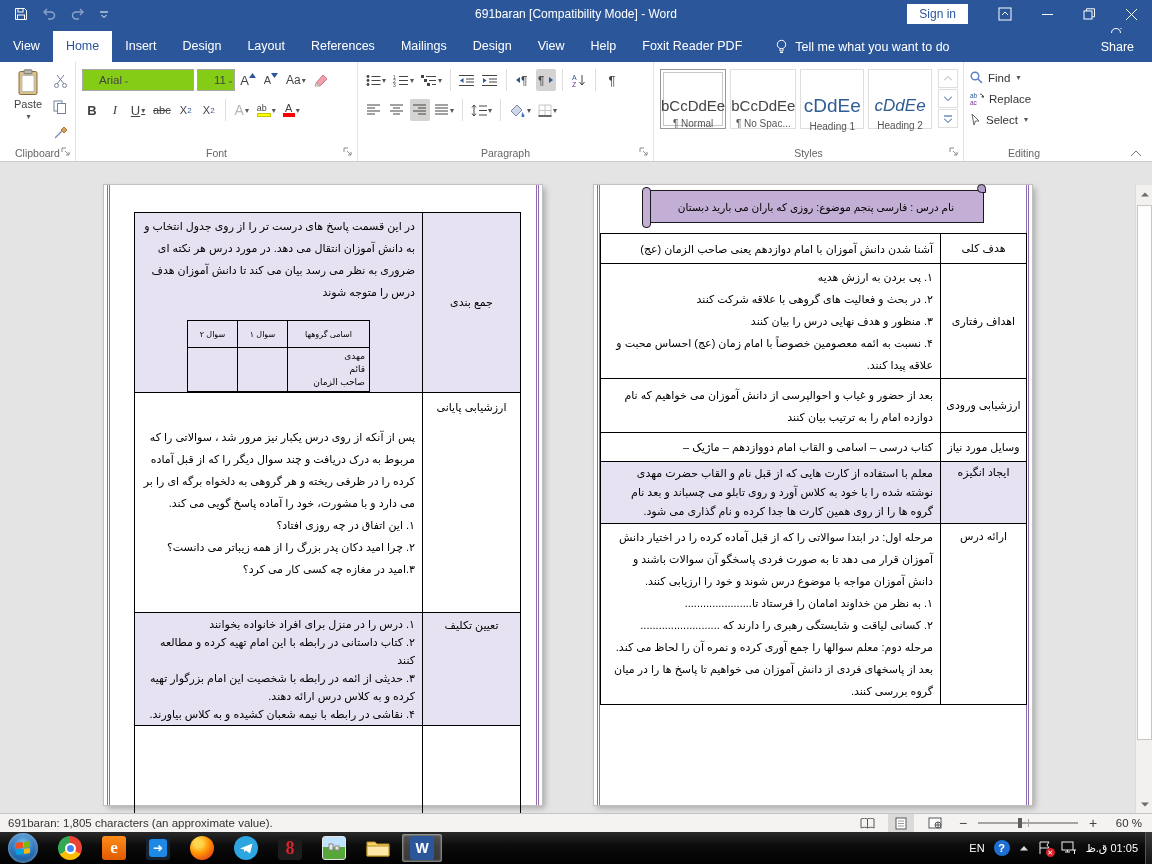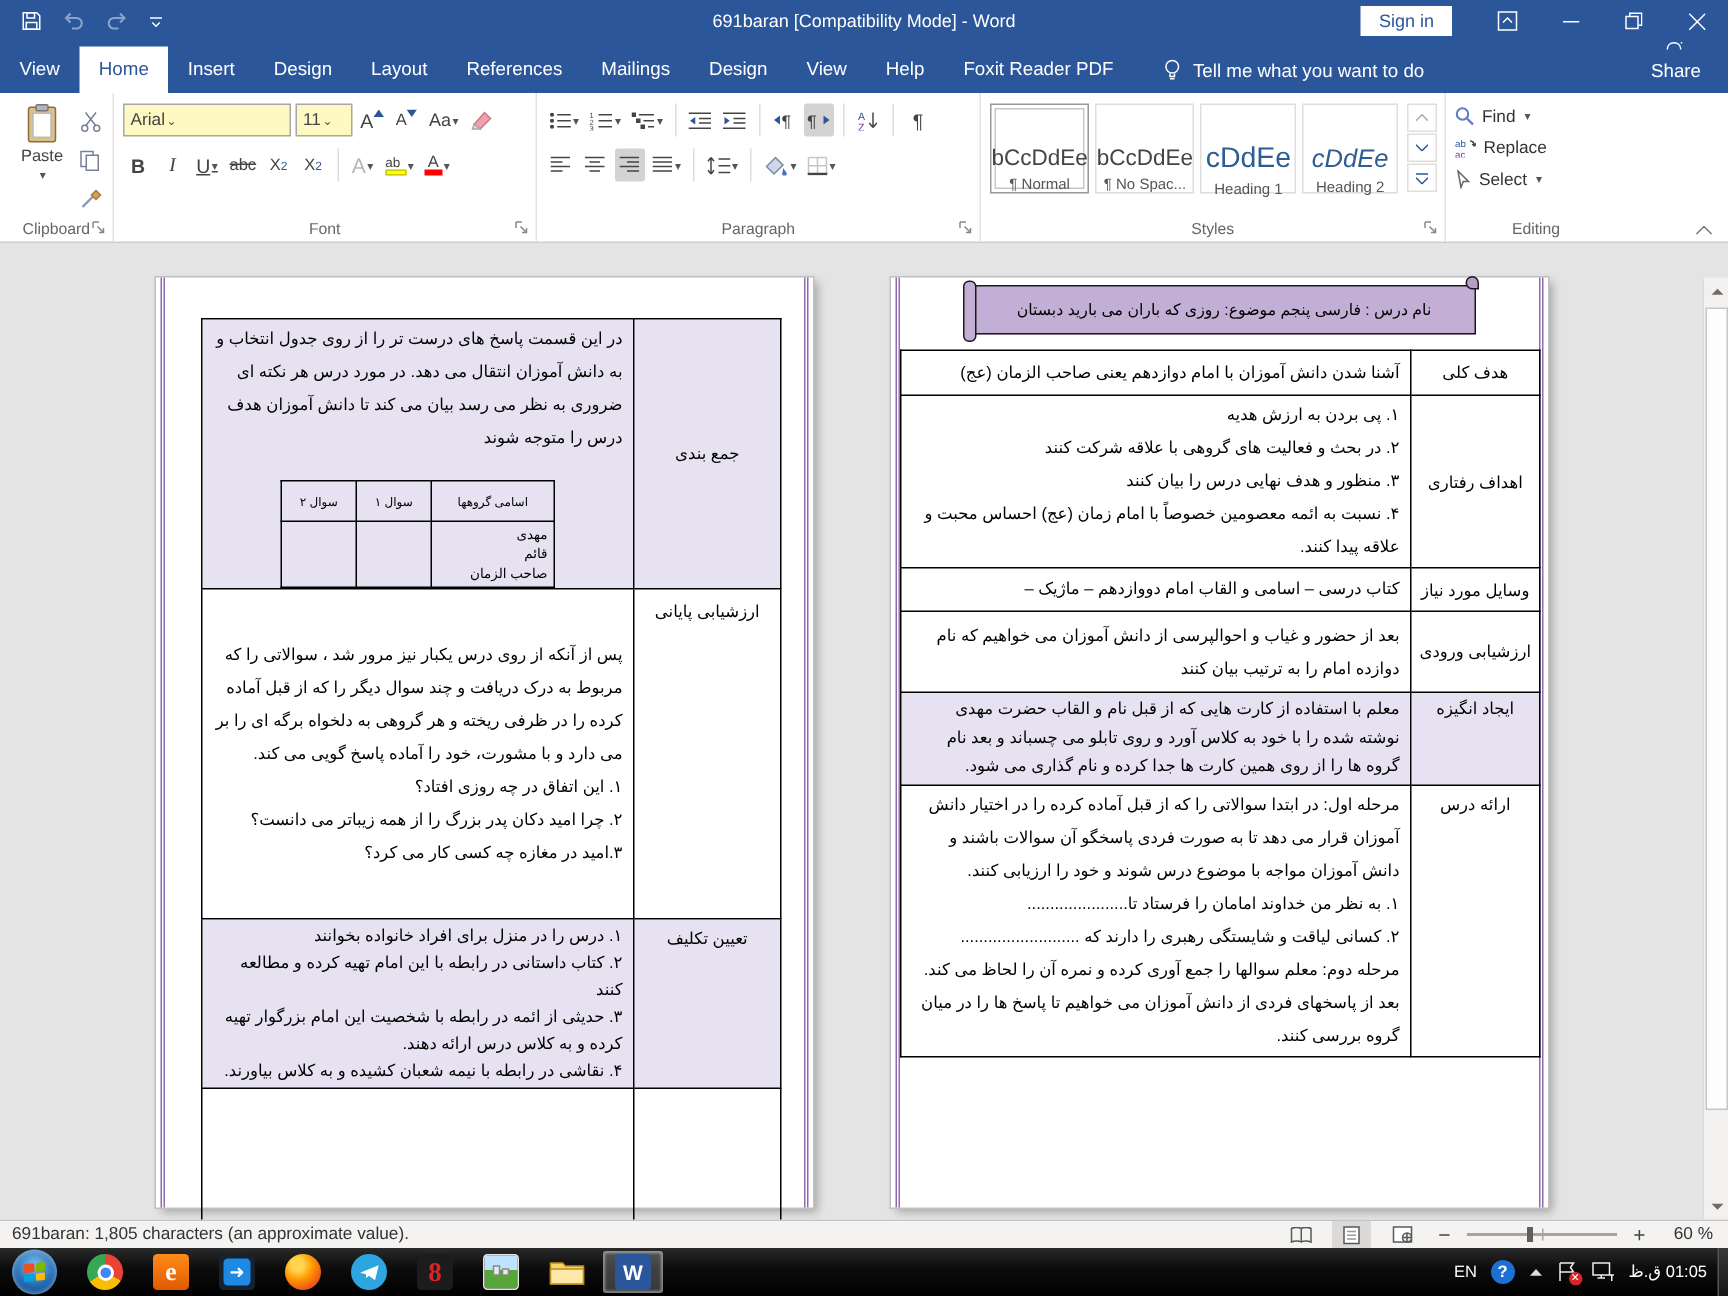--- a/index.html
+++ b/index.html
@@ -25,21 +25,21 @@
 
   
   .ribbon { height:100px; background:#fff; border-bottom:1px solid #cfcdcb; display:flex; position:relative; font-size:11px; color:#444; }
   .rgroup { position:relative; border-right:1px solid #e4e2e0; padding:5px 5px 17px 6px; }
   .rlabel { position:absolute; bottom:2px; left:0; right:0; text-align:center; font-size:10.5px; color:#666; }
   .launcher { position:absolute; bottom:3px; right:3px; width:11px; height:11px; }
   .rrow { display:flex; align-items:center; gap:3px; height:26px; }
   .rbtn { display:flex; align-items:center; justify-content:center; min-width:20px; height:22px; padding:0 2px; border-radius:2px; }
   .rbtn.on { background:#d5d3d1; }
   .caret { font-size:8px; color:#555; margin-left:1px; }
-  .combo { display:flex; align-items:center; justify-content:flex-start; border:1px solid #aaa8a6; background:#fef9c3; height:22px; font-size:11.5px; padding:0 4px; }
+  .combo { display:flex; align-items:center; justify-content:flex-start; border:1px solid #aaa8a6; background:#84cc16; height:22px; font-size:11.5px; padding:0 16px; }
   .bigbtn { width:46px; display:flex; flex-direction:column; align-items:center; gap:2px; padding-top:2px; }
   .vline { width:1px; height:22px; background:#e0dedc; margin:0 3px; }
   .stylecard { width:88px; height:60px; border:1px solid #e0dedc; margin-right:4px; display:flex; flex-direction:column; align-items:center; justify-content:center; gap:4px; background:#fff; }
   .stylecard.sel { border:1px solid #9a9896; box-shadow:inset 0 0 0 2px #fff,inset 0 0 0 3px #c8c6c4; }
   .sprev { font-size:15px;margin-top:28px; }
   .sname { font-size:10px; color:#555; }
   .scrollcol { display:flex; flex-direction:column; gap:1px; margin-left:2px; }
   .scrollcol .sb { width:20px; height:19px; border:1px solid #e0dedc; display:flex; align-items:center; justify-content:center; background:#fff; }
   .edrow { display:flex; align-items:center; gap:5px; height:21px; font-size:11.5px; color:#333; }
 
@@ -577,31 +577,31 @@
         </tr>
         <tr style="height:87px;">
           <td>
                 <div class="cell">۱. پی بردن به ارزش هدیه
 ۲. در بحث و فعالیت های گروهی با علاقه شرکت کنند
 ۳. منظور و هدف نهایی درس را بیان کنند
 ۴. نسبت به ائمه معصومین خصوصاً با امام زمان (عج) احساس محبت و علاقه پیدا کنند.</div>
               </td>
           <td class="lbl">اهداف رفتاری</td>
         </tr>
+        <tr style="height:54px;">
+          <td>
+                <div class="cell">بعد از حضور و غیاب و احوالپرسی از دانش آموزان می خواهیم که نام دوازده امام را به ترتیب بیان کنند</div>
+              </td>
+          <td class="lbl">ارزشیابی ورودی</td>
+        </tr>
         <tr style="height:29px;">
           <td>
                 <div class="cell" style="line-height:16px;">کتاب درسی – اسامی و القاب امام دووازدهم – ماژیک –</div>
               </td>
           <td class="lbl">وسایل مورد نیاز</td>
-        </tr>
-        <tr style="height:54px;">
-          <td>
-                <div class="cell">بعد از حضور و غیاب و احوالپرسی از دانش آموزان می خواهیم که نام دوازده امام را به ترتیب بیان کنند</div>
-              </td>
-          <td class="lbl">ارزشیابی ورودی</td>
         </tr>
         <tr class="shade" style="height:58px;">
           <td>
                 <div class="cell" style="line-height:19px;">معلم با استفاده از کارت هایی که از قبل نام و القاب حضرت مهدی نوشته شده را با خود به کلاس آورد و روی تابلو می چسباند و بعد نام گروه ها را از روی همین کارت ها جدا کرده و نام گذاری می شود.</div>
               </td>
           <td class="lbl" style="vertical-align:top;padding-top:4px;">ایجاد انگیزه</td>
         </tr>
         <tr style="height:177px;">
           <td style="vertical-align:top;">
                 <div class="cell">مرحله اول: در ابتدا سوالاتی را که از قبل آماده کرده را در اختیار دانش آموزان قرار می دهد تا به صورت فردی پاسخگو آن سوالات باشند و دانش آموزان مواجه با موضوع درس شوند و خود را ارزیابی کنند.

